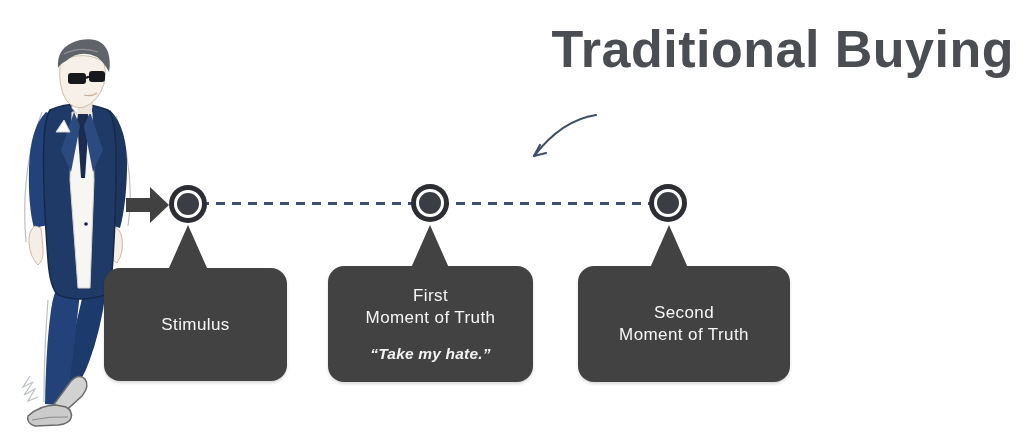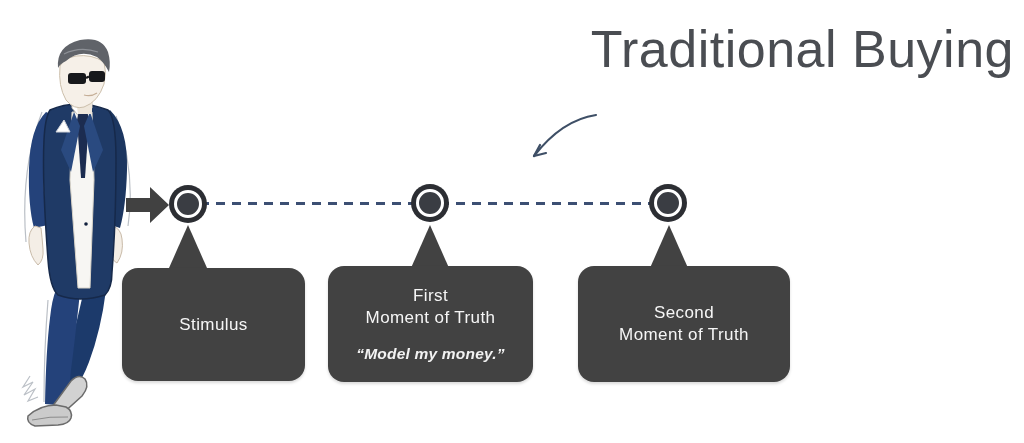--- a/index.html
+++ b/index.html
@@ -3,21 +3,21 @@
 <meta charset="utf-8">
 <style>
   html,body{margin:0;padding:0;background:#ffffff;}
   .stage{
     position:relative;width:1024px;height:443px;background:#ffffff;
     overflow:hidden;font-family:"Liberation Sans",sans-serif;
   }
   
   .title{
     position:absolute;top:18px;right:10px;text-align:right;
-    color:#4a4d52;font-size:52px;line-height:62px;font-weight:400;
+    color:#4a4d52;font-size:52px;line-height:62px;font-weight:700;
     letter-spacing:0.5px;white-space:nowrap;
   }
   
   .curved-arrow{position:absolute;left:524px;top:108px;}
   
   .flow-arrow{position:absolute;left:126px;top:186px;}
   .dash-line{
     position:absolute;left:200px;top:202px;width:462px;height:3px;
     background:repeating-linear-gradient(90deg,#3c4f73 0 9px,transparent 9px 16px);
   }
@@ -36,21 +36,21 @@
   }
   .pointer.p1{left:169px;}
   .pointer.p2{left:411px;}
   .pointer.p3{left:650px;}
   
   .callout{
     position:absolute;background:#424242;border-radius:16px;color:#ffffff;
     display:flex;flex-direction:column;justify-content:center;align-items:center;
     gap:16px;text-align:center;box-shadow:0 2px 3px rgba(0,0,0,0.15);
   }
-  .callout.c1{left:122px;top:268px;width:183px;height:113px;}
+  .callout.c1{left:104px;top:268px;width:183px;height:113px;}
   .callout.c2{left:328px;top:266px;width:205px;height:116px;}
   .callout.c3{left:578px;top:266px;width:212px;height:116px;}
   .callout .label{font-size:17px;line-height:22px;letter-spacing:0.4px;color:#f6f6f6;}
   .callout .quote{
     font-size:15.5px;font-style:italic;font-weight:bold;
     letter-spacing:0.2px;color:#f2f2f2;
   }
   
   .man{position:absolute;left:0;top:10px;}
 </style>
@@ -131,21 +131,21 @@
       <div>Stimulus</div>
       <div></div>
     </div>
   </div>
 
   <div class="callout c2">
     <div class="label">
       <div>First</div>
       <div>Moment of Truth</div>
     </div>
-    <div class="quote">“Model my money.”</div>
+    <div class="quote">“Take my hate.”</div>
   </div>
 
   <div class="callout c3">
     <div class="label">
       <div>Second</div>
       <div>Moment of Truth</div>
     </div>
   </div>
 
 </div>

